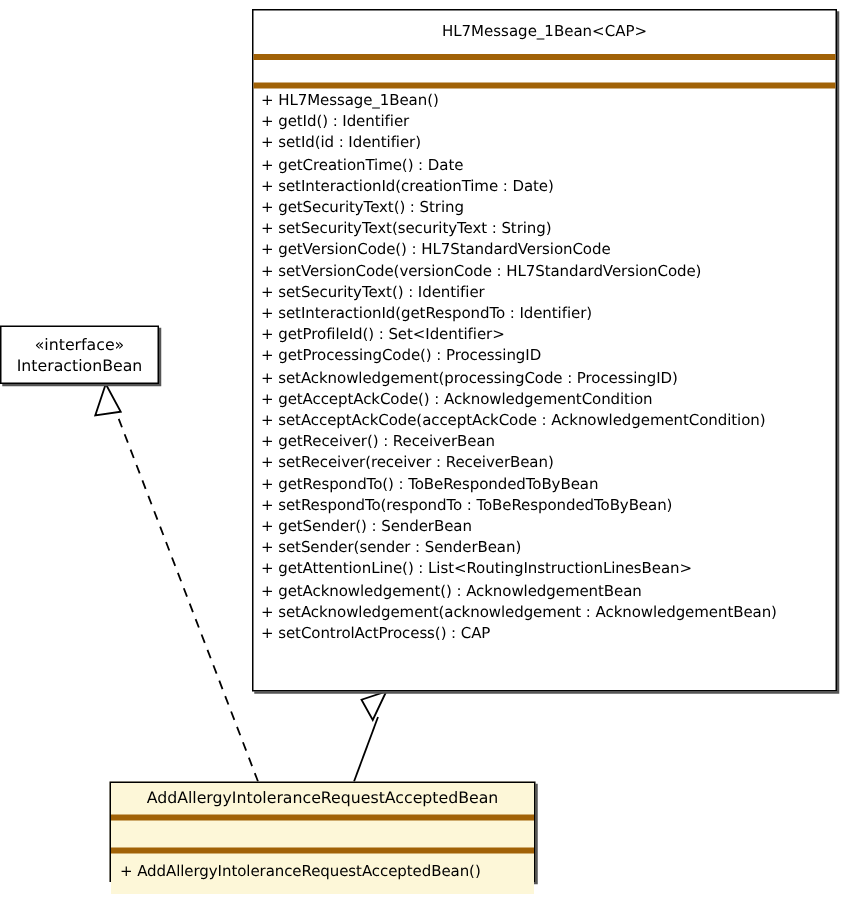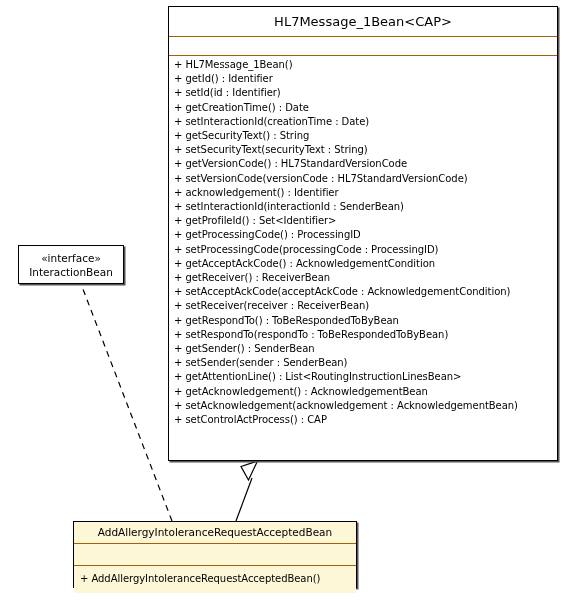--- a/index.html
+++ b/index.html
@@ -33,21 +33,21 @@
     position: absolute;
     box-sizing: border-box;
     border: 1px solid #000000;
     background: #ffffff;
     box-shadow: 1.5px 1.5px 0 0 #555555;
   }
   .uml-compartment {
     box-sizing: border-box;
   }
   .uml-divider {
-    border-top: 1px solid #a16207;
+    border-top: 4px solid #a16207;
   }
   .uml-title {
     text-align: center;
     font-size: 10.5px;
     color: #000000;
     line-height: 1.35;
     padding: 4px 6px 4px 6px;
     white-space: nowrap;
   }
   .uml-stereotype {
@@ -74,33 +74,32 @@
   
   #class-hl7message {
     left: 168px;
     top: 6px;
     width: 390px;
     height: 455px;
   }
   #class-hl7message .uml-title {
     height: 29px;
     line-height: 22px;
-    font-size: 13px;
+    font-size: 10px;
   }
   #class-hl7message .uml-empty-compartment {
     height: 19px;
   }
 
   
   #interface-interactionbean {
-    left: 18px;
+    left: 0;
     top: 217px;
     width: 106px;
     height: 39px;
-    margin-top: 28px;
   }
   #interface-interactionbean .iface-inner {
     padding-top: 5px;
   }
   #interface-interactionbean .uml-stereotype,
   #interface-interactionbean .iface-name {
     font-size: 10.5px;
     text-align: center;
     line-height: 14px;
     white-space: nowrap;
@@ -157,28 +156,28 @@
     <div class="uml-compartment uml-divider uml-members" id="methods-hl7message">
         <div class="uml-member">+ HL7Message_1Bean()</div>
         <div class="uml-member">+ getId() : Identifier</div>
         <div class="uml-member">+ setId(id : Identifier)</div>
         <div class="uml-member">+ getCreationTime() : Date</div>
         <div class="uml-member">+ setInteractionId(creationTime : Date)</div>
         <div class="uml-member">+ getSecurityText() : String</div>
         <div class="uml-member">+ setSecurityText(securityText : String)</div>
         <div class="uml-member">+ getVersionCode() : HL7StandardVersionCode</div>
         <div class="uml-member">+ setVersionCode(versionCode : HL7StandardVersionCode)</div>
-        <div class="uml-member">+ acknowledgement() : Identifier</div>
-        <div class="uml-member">+ setInteractionId(interactionId : SenderBean)</div>
+        <div class="uml-member">+ setSecurityText() : Identifier</div>
+        <div class="uml-member">+ setInteractionId(getRespondTo : Identifier)</div>
         <div class="uml-member">+ getProfileId() : Set&lt;Identifier&gt;</div>
         <div class="uml-member">+ getProcessingCode() : ProcessingID</div>
-        <div class="uml-member">+ setProcessingCode(processingCode : ProcessingID)</div>
+        <div class="uml-member">+ setAcknowledgement(processingCode : ProcessingID)</div>
         <div class="uml-member">+ getAcceptAckCode() : AcknowledgementCondition</div>
+        <div class="uml-member">+ setAcceptAckCode(acceptAckCode : AcknowledgementCondition)</div>
         <div class="uml-member">+ getReceiver() : ReceiverBean</div>
-        <div class="uml-member">+ setAcceptAckCode(acceptAckCode : AcknowledgementCondition)</div>
         <div class="uml-member">+ setReceiver(receiver : ReceiverBean)</div>
         <div class="uml-member">+ getRespondTo() : ToBeRespondedToByBean</div>
         <div class="uml-member">+ setRespondTo(respondTo : ToBeRespondedToByBean)</div>
         <div class="uml-member">+ getSender() : SenderBean</div>
         <div class="uml-member">+ setSender(sender : SenderBean)</div>
         <div class="uml-member">+ getAttentionLine() : List&lt;RoutingInstructionLinesBean&gt;</div>
         <div class="uml-member">+ getAcknowledgement() : AcknowledgementBean</div>
         <div class="uml-member">+ setAcknowledgement(acknowledgement : AcknowledgementBean)</div>
         <div class="uml-member">+ setControlActProcess() : CAP</div>
       </div>

